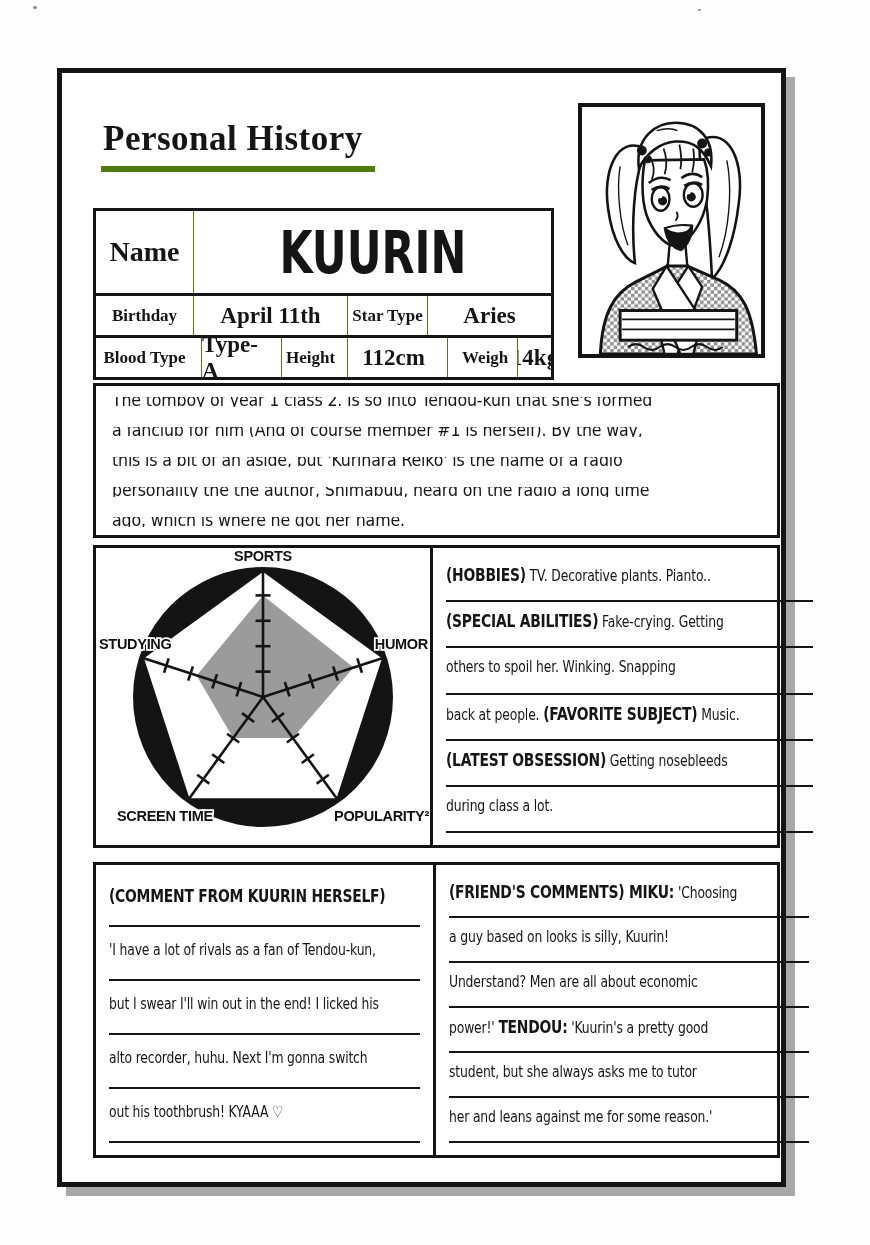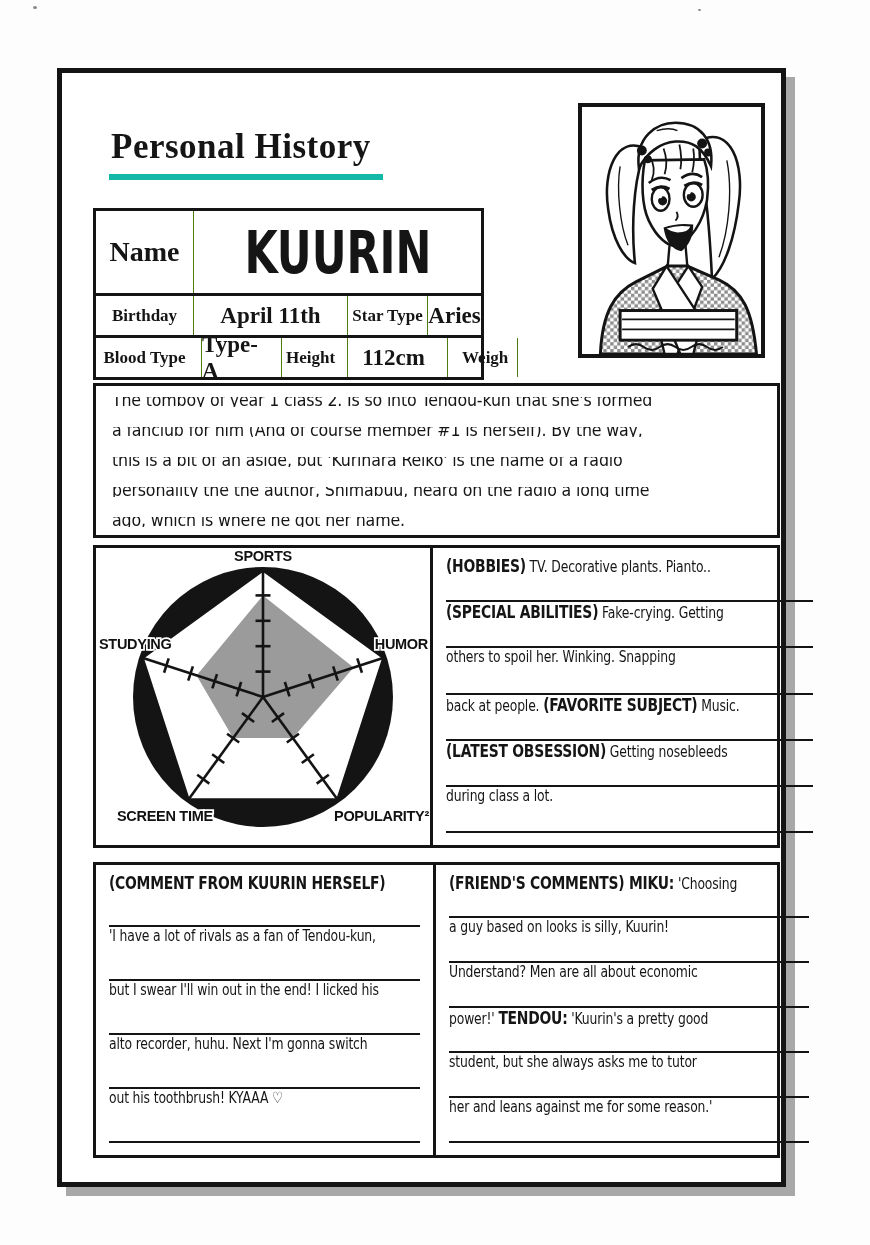--- a/index.html
+++ b/index.html
@@ -6,30 +6,30 @@
   *{box-sizing:border-box;}
   .canvas{position:relative;width:870px;height:1245px;background:#fdfdfd;overflow:hidden;
           font-family:"DejaVu Sans",sans-serif;color:#151515;}
   .speck{position:absolute;background:#555;border-radius:50%;opacity:.7;}
   .s1{left:33px;top:6px;width:4px;height:3px;}
   .s2{left:698px;top:9px;width:3px;height:2px;}
 
   .sheet{position:absolute;left:57px;top:68px;width:729px;height:1119px;background:#fff;
          border:5px solid #141414;box-shadow:9px 9px 0 0 #a8a8a8;}
 
-  .title{position:absolute;left:33px;top:40px;margin:14px;
+  .title{position:absolute;left:33px;top:40px;margin:6px;
          font-family:"Liberation Serif",serif;font-weight:bold;font-size:35px;letter-spacing:.5px;
-         border-bottom:6px solid #14b8a6;padding:0 12px 7px 2px;}
+         border-bottom:6px solid #4d7c0f;padding:0 12px 7px 2px;}
 
   .portrait{position:absolute;left:516px;top:30px;width:187px;height:255px;
             border:4px solid #141414;background:#fff;}
   .portrait svg{display:block;width:100%;height:100%;}
 
   
-  .ptable{position:absolute;left:31px;top:135px;width:391px;border:3px solid #141414;
+  .ptable{position:absolute;left:31px;top:135px;width:461px;border:3px solid #141414;
           font-family:"Liberation Serif",serif;}
   .trow{display:flex;}
   .trow + .trow{border-top:3px solid #141414;}
   .r1{height:82px;} .r2{height:42px;} .r3{height:42px;gap:8px;}
   .cell{display:flex;align-items:center;justify-content:center;overflow:hidden;}
   .cell + .cell{border-left:1px solid #4d7c0f;}
   .label{font-weight:bold;font-size:17px;}
   .value{font-weight:bold;font-size:23px;}
   .name-label{font-size:28px;}
   .flexfill{flex:1;}
@@ -49,21 +49,21 @@
   .twobox{position:absolute;left:31px;width:687px;border:3px solid #141414;display:flex;}
   .midbox{top:472px;height:303px;}
   .botbox{top:789px;height:296px;}
   .vdiv{width:3px;background:#141414;flex:none;}
   .radar-cell{width:334px;flex:none;position:relative;}
   .radar-cell svg{display:block;width:334px;height:297px;}
   .radar-label{font-family:"Liberation Sans",sans-serif;font-weight:bold;font-size:14.5px;
                letter-spacing:-.3px;fill:#111;stroke:#fff;stroke-width:3.5px;paint-order:stroke;}
 
   .ruled{flex:1;display:flex;flex-direction:column;padding:8px 13px 12px;}
-  .rline{flex:1;display:flex;align-items:flex-start;border-bottom:2.5px solid #141414;
+  .rline{flex:1;display:flex;align-items:center;border-bottom:2.5px solid #141414;
          padding-bottom:6px;overflow:hidden;}
   .txt{display:inline-block;transform-origin:0 100%;white-space:nowrap;font-size:15.5px;
        transform:scaleX(.8);letter-spacing:-.2px;}
   .b{font-weight:bold;font-size:1.12em;letter-spacing:-.3px;}
 </style>
 </head>
 <body>
 
 <div class="canvas">
   <div class="speck s1"></div>

